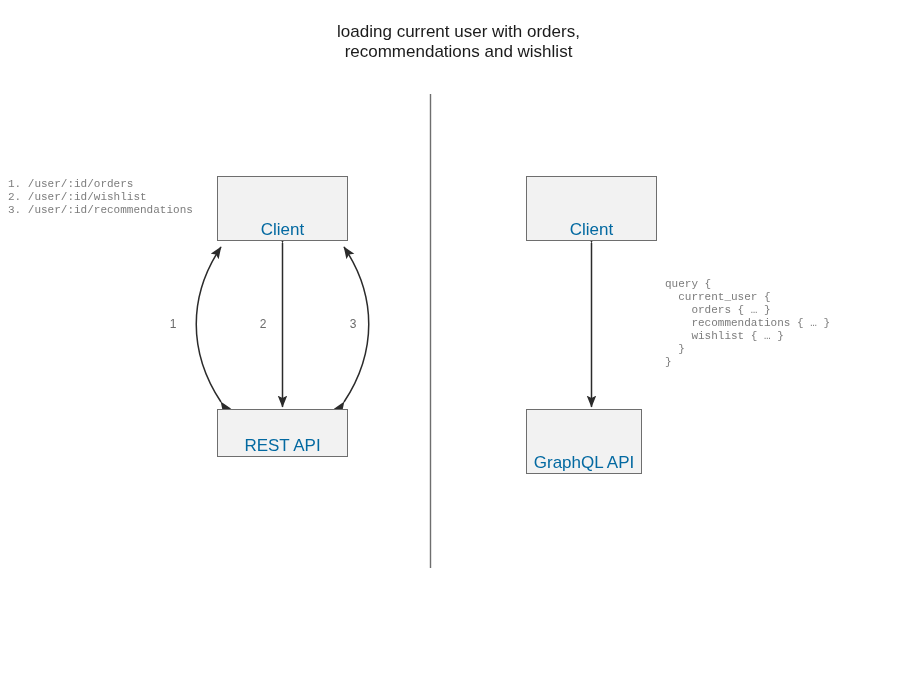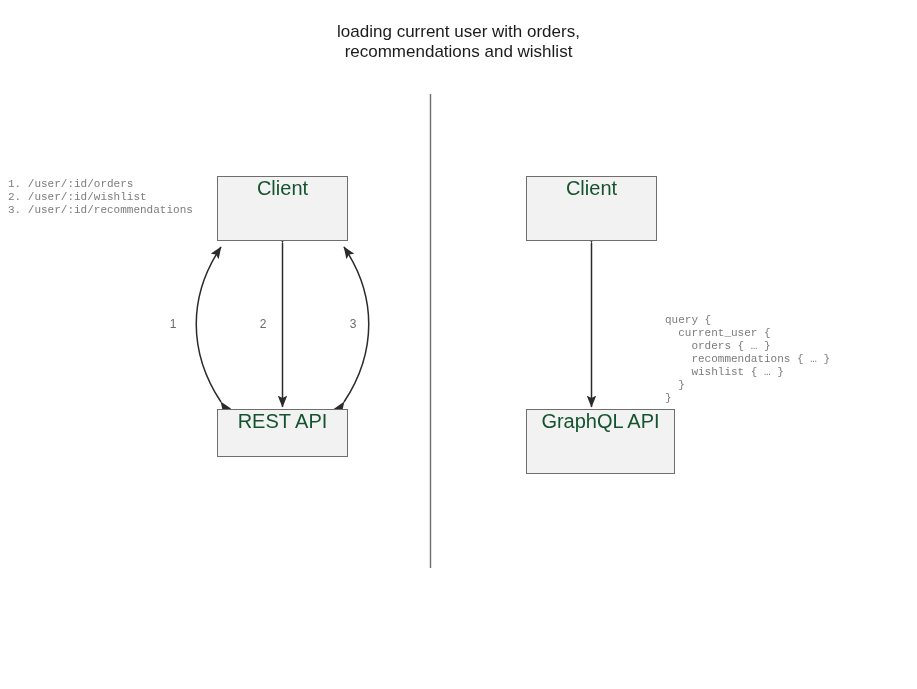--- a/index.html
+++ b/index.html
@@ -33,30 +33,30 @@
     color: #1b1b1b;
     white-space: pre-line;
     font-family: "Liberation Sans", sans-serif;
   }
   .node-box {
     position: absolute;
     box-sizing: border-box;
     background: #f2f2f2;
     border: 1px solid #6e6e6e;
     display: flex;
-    align-items: flex-start;
+    align-items: flex-end;
     justify-content: center;
-    font-size: 20px;
-    color: #14532d;
+    font-size: 17px;
+    color: #0369a1;
     font-family: "Liberation Sans", sans-serif;
   }
   #node-client-rest   { left: 217px; top: 176px; width: 131px; height: 65px; }
   #node-rest-api      { left: 217px; top: 409px; width: 131px; height: 48px; }
   #node-client-gql    { left: 526px; top: 176px; width: 131px; height: 65px; }
-  #node-graphql-api   { left: 526px; top: 409px; width: 149px; height: 65px; }
+  #node-graphql-api   { left: 526px; top: 409px; width: 116px; height: 65px; }
 
   .edge-label {
     position: absolute;
     font-size: 12px;
     color: #6b6b6b;
     font-family: "Liberation Sans", sans-serif;
     text-align: center;
     width: 20px;
   }
   #edge-label-1 { left: 163px; top: 317px; }
@@ -65,21 +65,21 @@
 
   .code-block {
     position: absolute;
     font-family: "Liberation Mono", "DejaVu Sans Mono", monospace;
     font-size: 11px;
     line-height: 13px;
     color: #7c7c7c;
     white-space: pre;
   }
   #rest-endpoints { left: 8px; top: 178px; }
-  #graphql-query  { left: 665px; top: 278px; margin-top: 36px; }
+  #graphql-query  { left: 665px; top: 278px; }
 </style>
 </head>
 <body>
 
 <svg id="canvas" viewBox="0 0 917 689" xmlns="http://www.w3.org/2000/svg">
   <defs>
     <marker id="arrowhead" markerWidth="9" markerHeight="9" refX="7.6" refY="3.2" orient="auto" markerUnits="strokeWidth">
       <path d="M0,0 L8,3.2 L0,6.4 L1.6,3.2 z" fill="#2b2b2b"></path>
     </marker>
   </defs>

